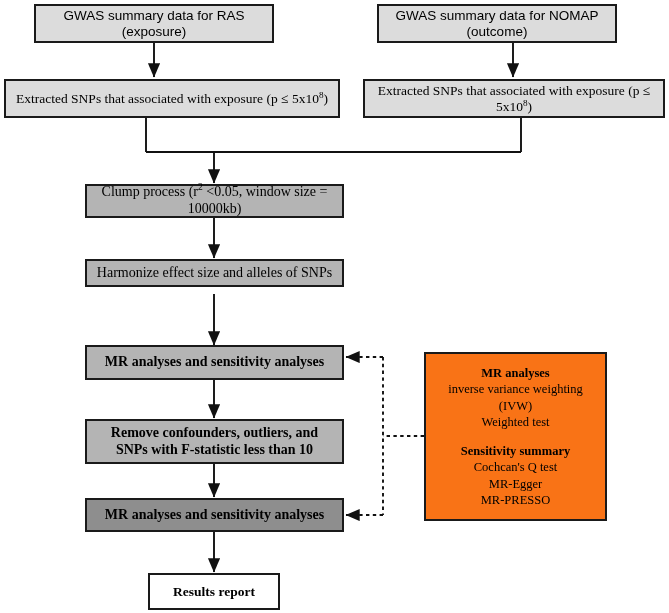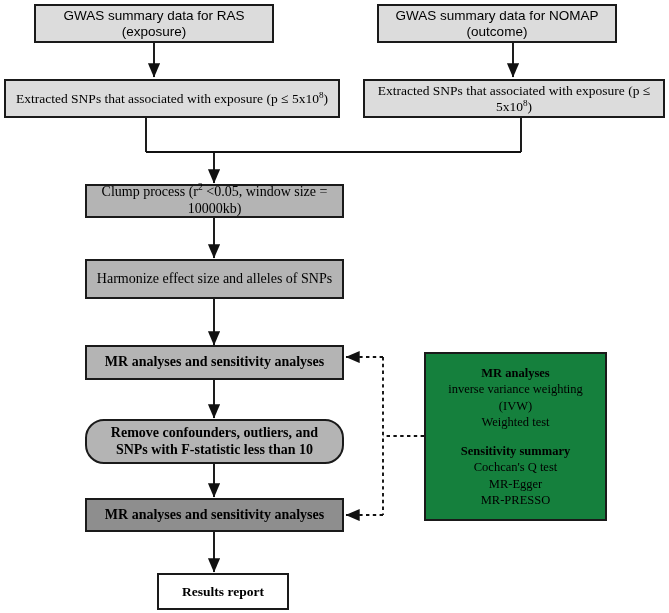--- a/index.html
+++ b/index.html
@@ -57,27 +57,26 @@
     font-family: "Liberation Serif", "DejaVu Serif", serif;
     font-size: 14px;
     font-weight: bold;
     background: #8e8e8e;
   }
   .box-white {
     font-family: "Liberation Serif", "DejaVu Serif", serif;
     font-size: 13.5px;
     font-weight: bold;
     background: #ffffff;
-    margin-left: 9px;
   }
   .legend-panel {
     position: absolute;
     box-sizing: border-box;
     border: 2px solid #1a1a1a;
-    background: #15803d;
+    background: #f97316;
     font-family: "Liberation Serif", "DejaVu Serif", serif;
     font-size: 12.5px;
     text-align: center;
     line-height: 1.32;
     color: #000;
     display: flex;
     flex-direction: column;
     justify-content: center;
     align-items: center;
     padding: 4px 6px;
@@ -161,29 +160,29 @@
 </div>
 
 <div class="box box-serif-light" style="left:363px; top:79px; width:302px; height:39px;">
   <span class="inner-pad"><span>Extracted SNPs that associated with exposure (p </span><span>≤</span><span> 5x10</span><sup>8</sup><span>)</span></span>
 </div>
 
 <div class="box box-mid" style="left:85px; top:184px; width:259px; height:34px;">
   <span class="inner-pad"><span>Clump process (r</span><sup class="sub2">2</sup><span> &lt;0.05, window size = 10000kb)</span></span>
 </div>
 
-<div class="box box-mid" style="left:85px; top:259px; width:259px; height:40px;">
+<div class="box box-mid" style="left:85px; top:259px; width:259px; height:28px;">
   <span class="inner-pad">Harmonize effect size and alleles of SNPs</span>
 </div>
 
 <div class="box box-bold-mid" style="left:85px; top:345px; width:259px; height:35px;">
   <span class="inner-pad">MR analyses and sensitivity analyses</span>
 </div>
 
-<div class="box box-bold-mid" style="left:85px; top:419px; width:259px; height:45px;border-radius:19px;">
+<div class="box box-bold-mid" style="left:85px; top:419px; width:259px; height:45px;">
   <span class="inner-pad">Remove confounders, outliers, and SNPs with F-statistic less than 10</span>
 </div>
 
 <div class="box box-bold-dark" style="left:85px; top:498px; width:259px; height:34px;">
   <span class="inner-pad">MR analyses and sensitivity analyses</span>
 </div>
 
 <div class="box box-white" style="left:148px; top:573px; width:132px; height:37px;">
   <span class="inner-pad">Results report</span>
 </div>

